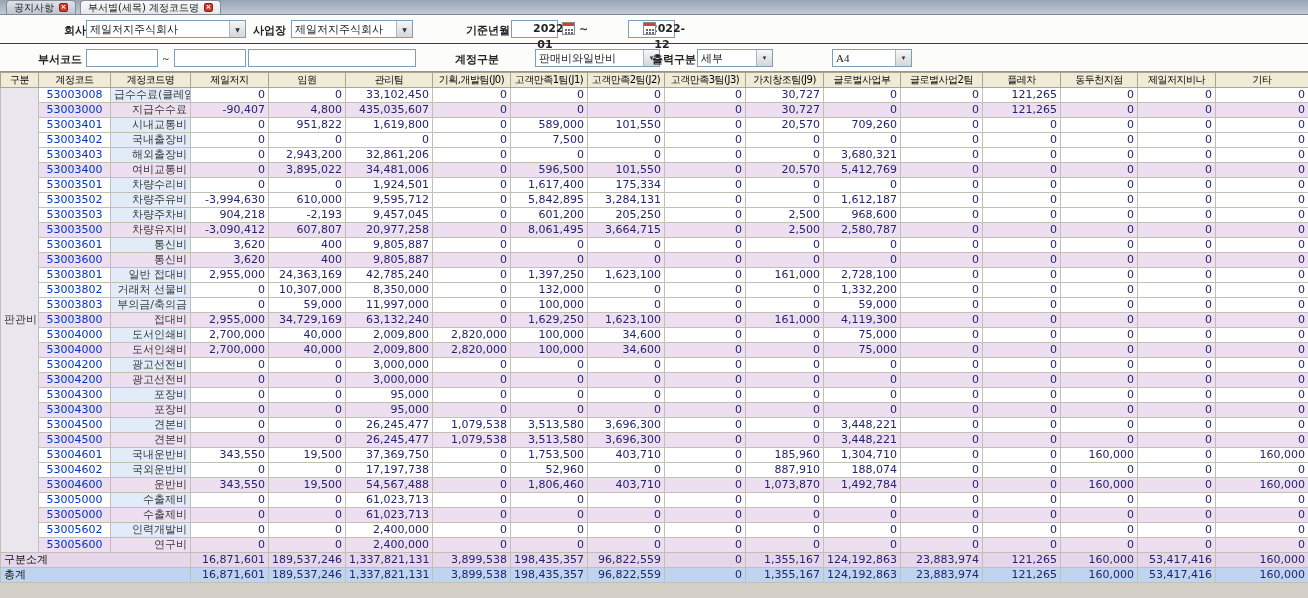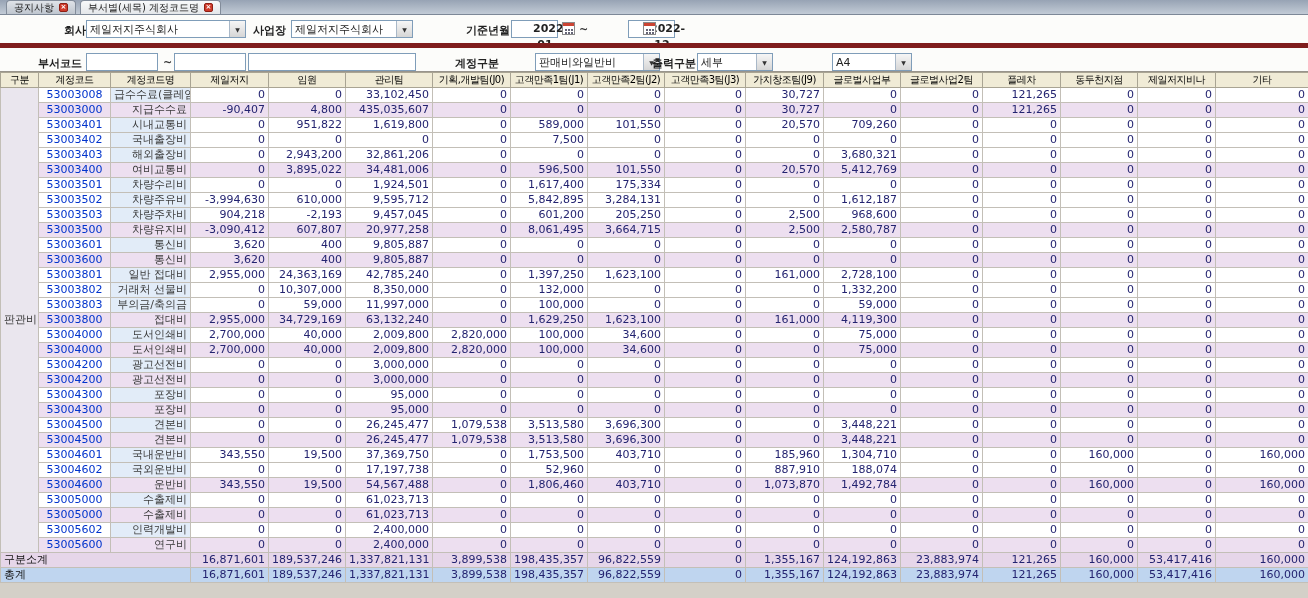--- a/index.html
+++ b/index.html
@@ -40,21 +40,21 @@
     background:linear-gradient(#a83434,#6c1616);
     border:1px solid #551010; border-radius:8px;
     color:#fff; font-size:7.5px; font-weight:bold; font-style:italic;
     padding:1px 9px 2px 9px; letter-spacing:.5px; line-height:8px;
   }
   
   .filters {
     background:#fcfcfa; border-bottom:1px solid #98948c;
   }
   .frow { position:relative; height:28px; }
-  .frow + .frow { border-top:5px solid #7f1d1d; }
+  .frow + .frow { border-top:1px solid #7f1d1d;font-family:Liberation Serif, serif; }
   .flabel { position:absolute; top:8px; font-weight:bold; color:#222; font-size:11px; }
   .selectbox {
     position:absolute; top:5px; height:18px; background:#fff;
     border:1px solid #7f9db9; display:flex; align-items:stretch;
   }
   .selectbox .val { flex:1; padding:1px 3px; overflow:hidden; white-space:nowrap; line-height:15px; }
   .selectbox .arrow {
     width:16px; background:linear-gradient(#f6f6f6,#d6d6d6);
     border-left:1px solid #a9b8c8; display:flex; align-items:center;
     justify-content:center; font-size:6px; color:#333;

